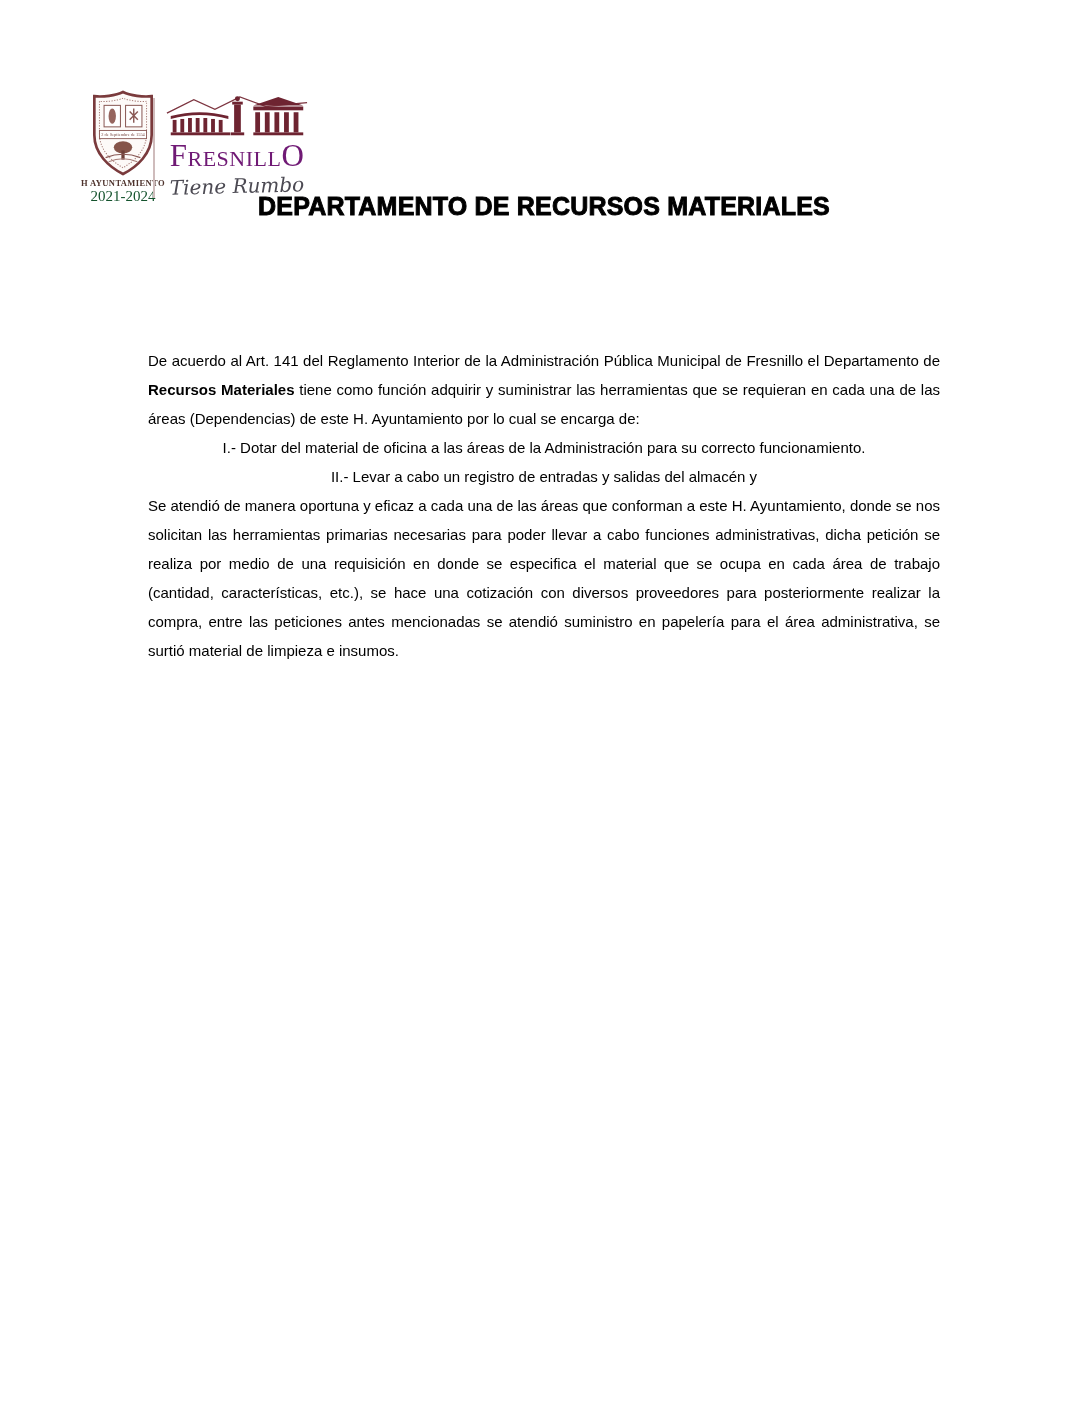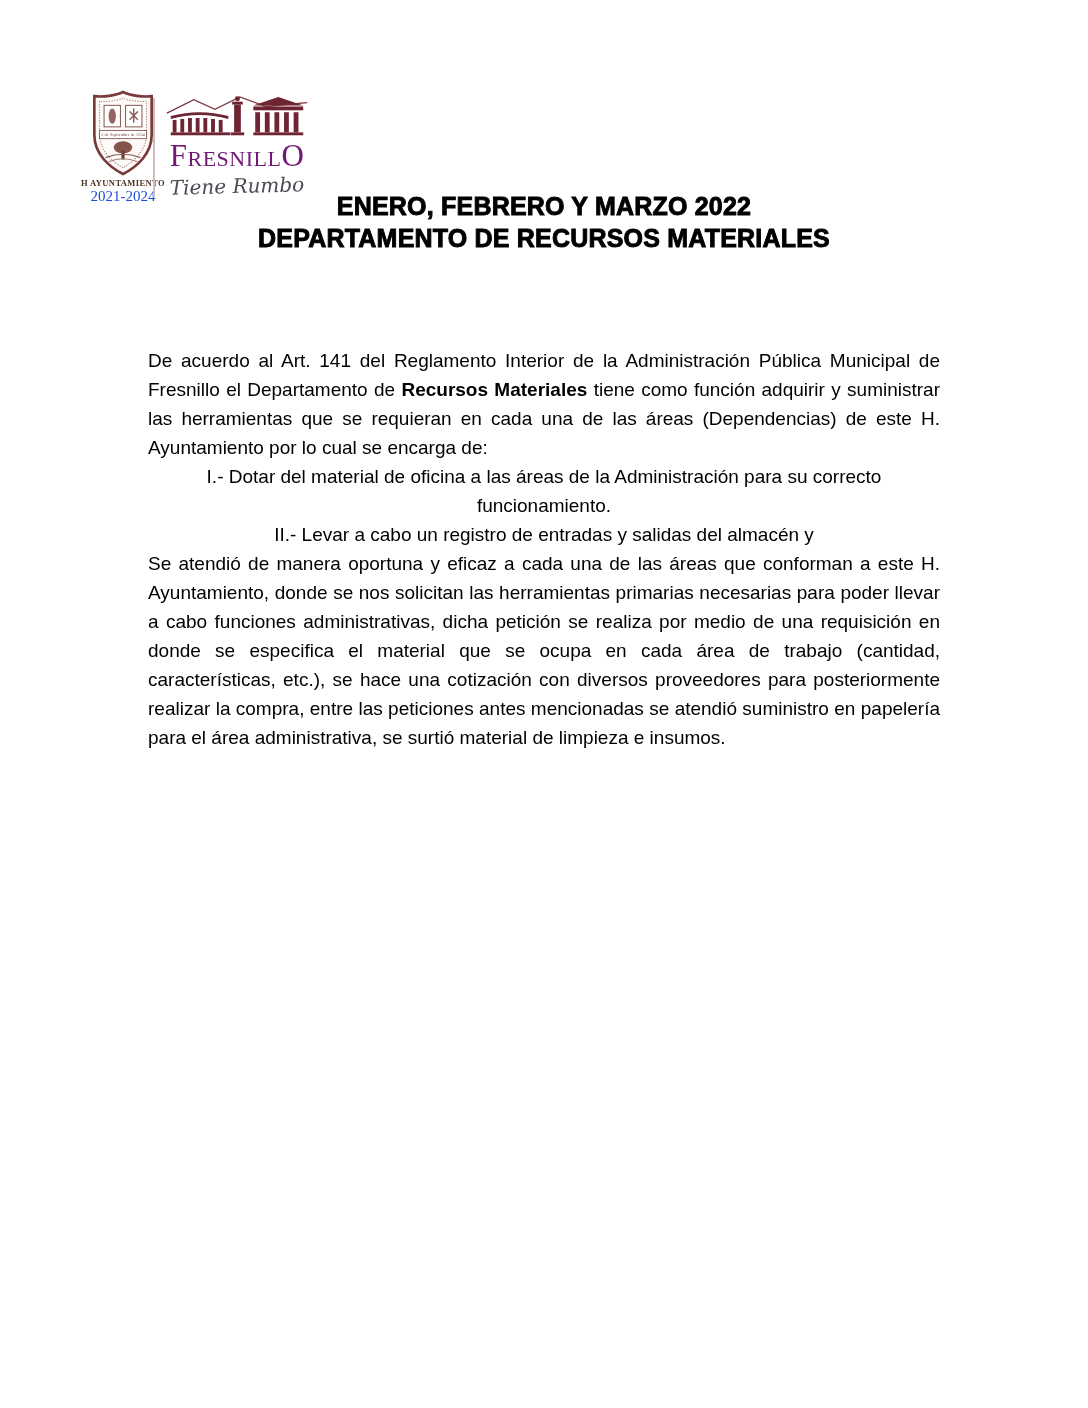--- a/index.html
+++ b/index.html
@@ -24,21 +24,21 @@
     font-family: "Liberation Serif", serif;
     font-weight: bold;
     font-size: 8.5px;
     letter-spacing: 0.4px;
     color: #4e332d;
     white-space: nowrap;
   }
   .crest-caption-2 {
     font-family: "Liberation Serif", serif;
     font-size: 15px;
-    color: #1d4ed8;
+    color: #14532d;
     white-space: nowrap;
   }
   .logo-divider {
     position: absolute; left: 91px; top: 10px;
     width: 2px; height: 100px;
     background: #cfbcbc;
   }
   .brand-wrap { position: absolute; left: 96px; top: 6px; width: 158px; text-align: center; }
   .brand-wrap svg { display: block; margin: 0 auto; }
   .brand-wordmark {
@@ -73,21 +73,21 @@
     letter-spacing: 0.2px;
     -webkit-text-stroke: 0.9px #000;
   }
 
   
   .doc-body {
     position: absolute;
     left: 148px;
     top: 346px;
     width: 792px;
-    font-size: 19px;
+    font-size: 15px;
     line-height: 29px;
   }
   .doc-body p { margin: 0; }
   .para-justified { text-align: justify; }
   .para-left { text-align: left; }
   .mt-1 { margin-top: 29px; text-align: center; }
   .mt-3 { margin-top: 85px; }
   .bold { font-weight: bold; }
 </style>
 </head>
@@ -155,21 +155,20 @@
           <rect x="134" y="19" width="5" height="21"></rect>
           <rect x="92" y="40" width="52" height="3"></rect>
         </g>
       </svg>
       <div class="brand-wordmark"><span class="cap-big">F</span><span class="cap-sm">RESNILL</span><span class="cap-big">O</span></div>
       <div class="brand-tagline">Tiene Rumbo</div>
     </div>
   </div>
 
   <div class="doc-title">
-    <div>ENERO, FEBRERO Y MARZO 2022</div>
     <div>DEPARTAMENTO DE RECURSOS MATERIALES</div>
   </div>
 
   <div class="doc-body">
     <p class="para-justified"><span>De acuerdo al Art. 141 del Reglamento Interior de la Administración Pública Municipal de Fresnillo el Departamento de </span><span class="bold">Recursos Materiales</span><span> tiene como función adquirir y suministrar las herramientas que se requieran en cada una de las áreas (Dependencias) de este H. Ayuntamiento por lo cual se encarga de:</span></p>
 
     <p class="para-justified mt-1">I.- Dotar del material de oficina a las áreas de la Administración para su correcto funcionamiento.</p>
 
     <p class="para-left mt-1">II.- Levar a cabo un registro de entradas y salidas del almacén y</p>
 

